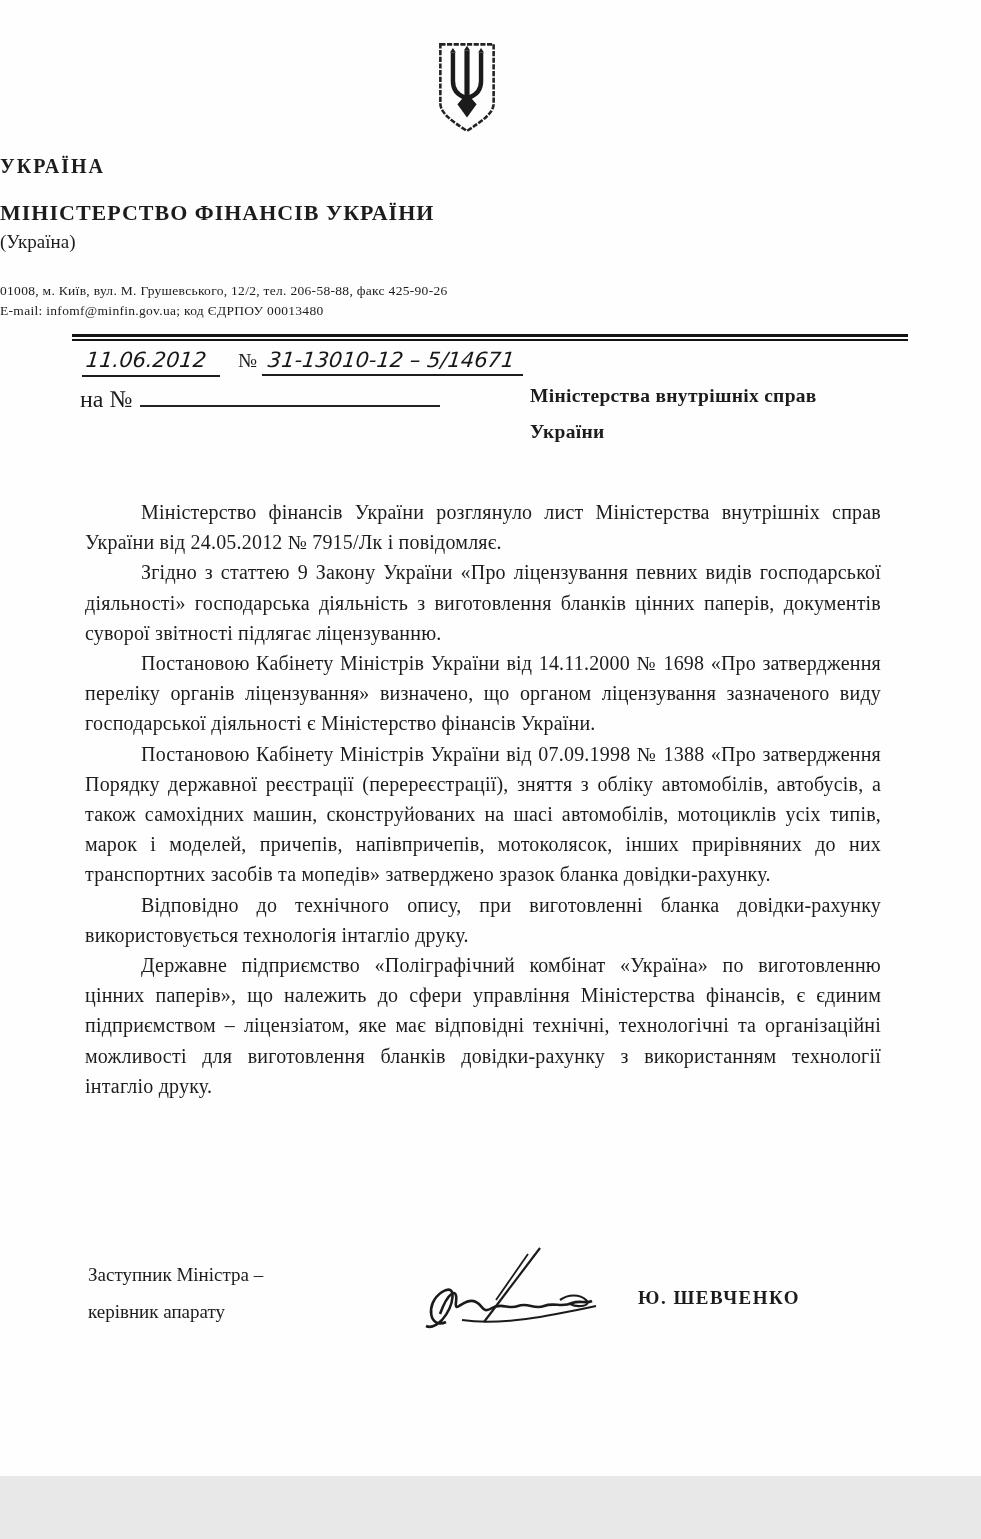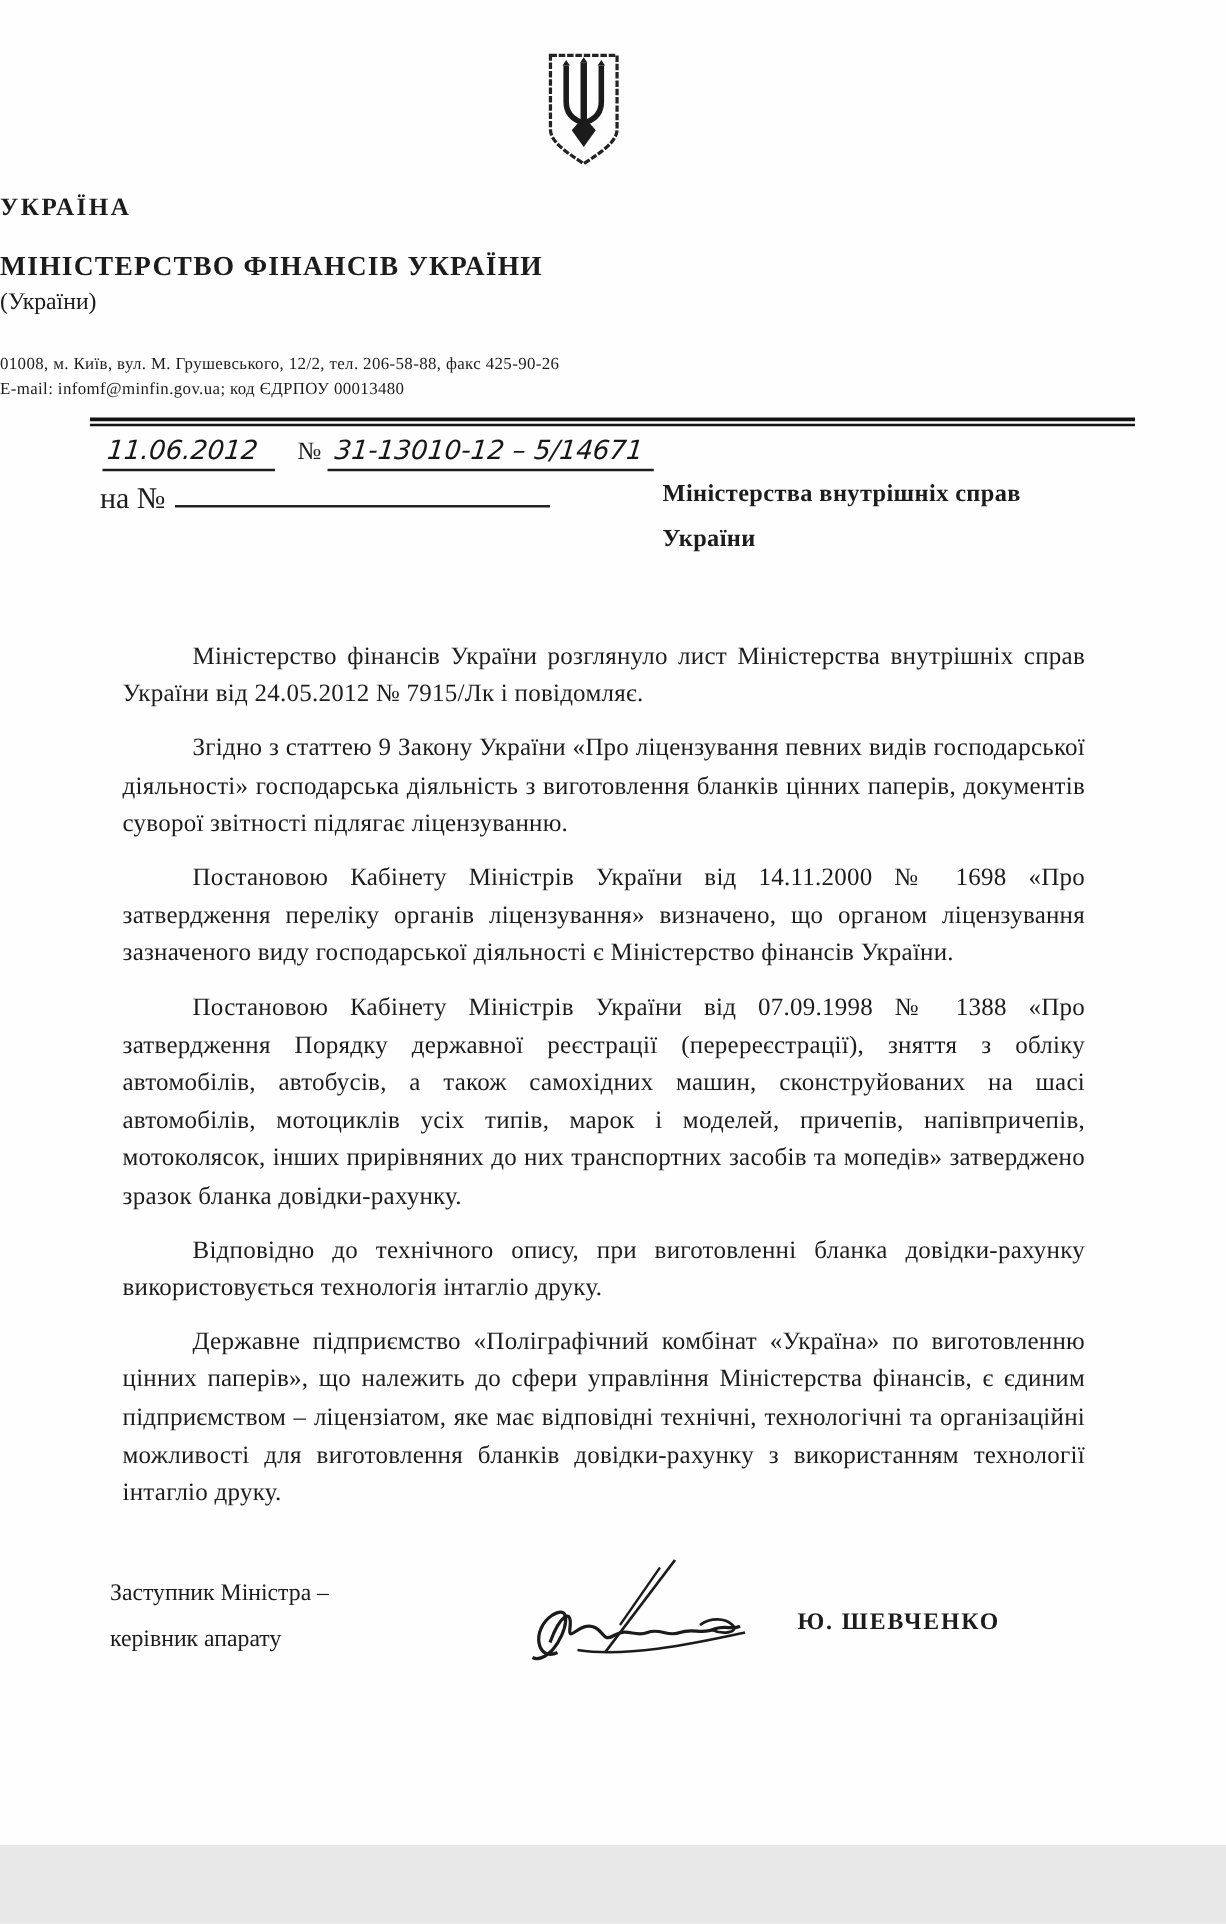--- a/index.html
+++ b/index.html
@@ -86,21 +86,21 @@
     font-size: 19.5px; font-weight: bold; line-height: 36px;
     letter-spacing: 0.3px;
   }
   
   .body-text {
     position: absolute; left: 85px; top: 497px; width: 796px;
     font-size: 20px; line-height: 30.2px;
     text-align: justify;
     letter-spacing: 0.2px;
   }
-  .body-text p { text-indent: 56px; margin: 13px; }
+  .body-text p { text-indent: 56px; margin: 0; }
   
   .sig-title {
     position: absolute; left: 88px; top: 1256px; width: 300px;
     font-size: 19px; font-weight: normal; line-height: 37px;
   }
   .sig-scribble {
     position: absolute; left: 400px; top: 1242px;
     width: 230px; height: 95px;
   }
   .sig-name {
@@ -124,21 +124,21 @@
     <path d="M31 17 V56 C31 69 39 75 47 78" fill="none" stroke="#1b1b1b" stroke-width="6"></path>
     <path d="M69 17 V56 C69 69 61 75 53 78" fill="none" stroke="#1b1b1b" stroke-width="6"></path>
     <path d="M27 17 L31 11 L35 17 Z" fill="#1b1b1b"></path>
     <path d="M65 17 L69 11 L73 17 Z" fill="#1b1b1b"></path>
     <path d="M46 14 L50 8 L54 14 Z" fill="#1b1b1b"></path>
     <path d="M50 72 L37 87 L50 105 L63 87 Z" fill="#1b1b1b"></path>
   </svg>
 
   <div class="country">УКРАЇНА</div>
   <div class="ministry">МІНІСТЕРСТВО ФІНАНСІВ УКРАЇНИ</div>
-  <div class="minfin">(України)</div>
+  <div class="minfin">(Україна)</div>
   <div class="addr1">01008, м. Київ, вул. М. Грушевського, 12/2, тел. 206-58-88, факс 425-90-26</div>
   <div class="addr2"><span>E-mail: </span><span class="email">infomf@minfin.gov.ua</span><span>; код ЄДРПОУ 00013480</span></div>
 
   <div class="rule"></div>
 
   <div class="ref-date">
     <span class="handwriting">11.06.2012</span>
   </div>
   <div class="ref-no">
     <span class="no-label">№</span>

